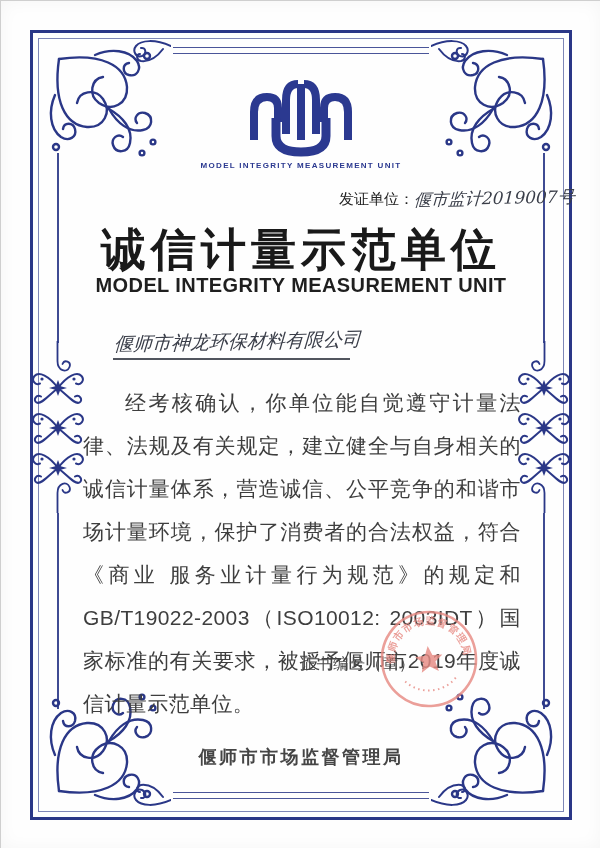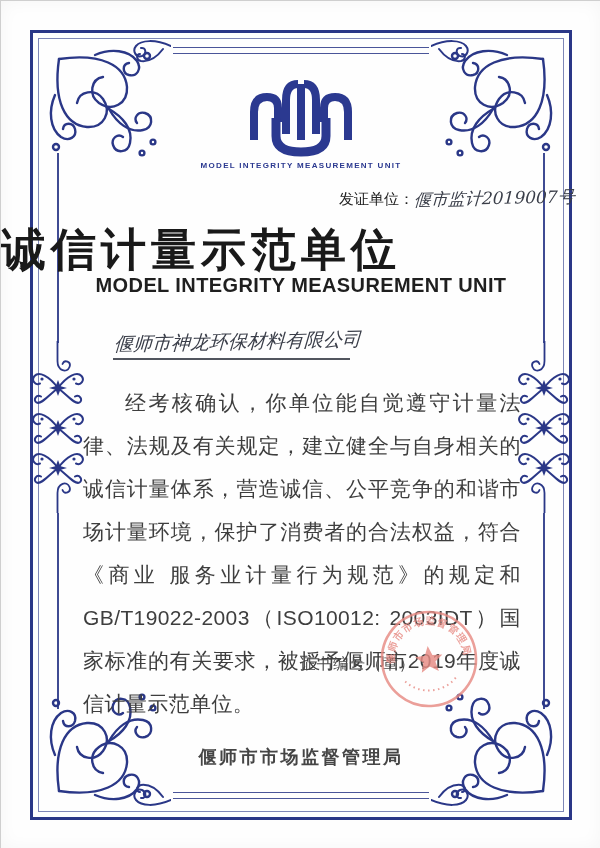--- a/index.html
+++ b/index.html
@@ -45,21 +45,21 @@
   .bf-r1{left:515px; top:367px;} .bf-r2{left:515px; top:407px;} .bf-r3{left:515px; top:447px;}
   
   .logo{position:absolute; left:238px; top:74px; width:124px; height:86px; color:#2b3990;}
   .logo-caption{position:absolute; left:0; right:0; top:160px; text-align:center;
     font-size:8px; font-weight:bold; letter-spacing:1.3px; color:#2b3990;}
   .certno{position:absolute; left:338px; top:186px; font-size:15px; color:#222;
     font-family:"Liberation Serif","DejaVu Serif",serif; white-space:nowrap;}
   .handwrite{font-family:"DejaVu Serif","Liberation Serif",serif; font-style:italic;
     color:#3a3e49; display:inline-block; transform:rotate(-1.2deg) skewX(-4deg);}
   .certno .handwrite{font-size:17px;}
-  .title-zh{position:absolute; left:0; right:0; top:219px; text-align:left;
+  .title-zh{position:absolute; left:0; right:0; top:219px; text-align:center;
     font-family:"DejaVu Serif","Liberation Serif",serif; font-weight:bold;
     font-size:45px; letter-spacing:5px; color:#191919; white-space:nowrap;}
   .title-en{position:absolute; left:0; right:0; top:273px; text-align:center;
     font-weight:bold; font-size:20px; letter-spacing:.4px; color:#1f1f1f; white-space:nowrap;}
   
   .company{position:absolute; left:113px; top:328px; font-size:19px;}
   .company-underline{position:absolute; left:112px; top:357px; width:237px; height:1.6px;
     background:#51555e;}
   .body-text{position:absolute; left:82px; top:371px; width:438px;
     font-size:21px; line-height:43px; color:#3e3e3e; letter-spacing:.4px;

